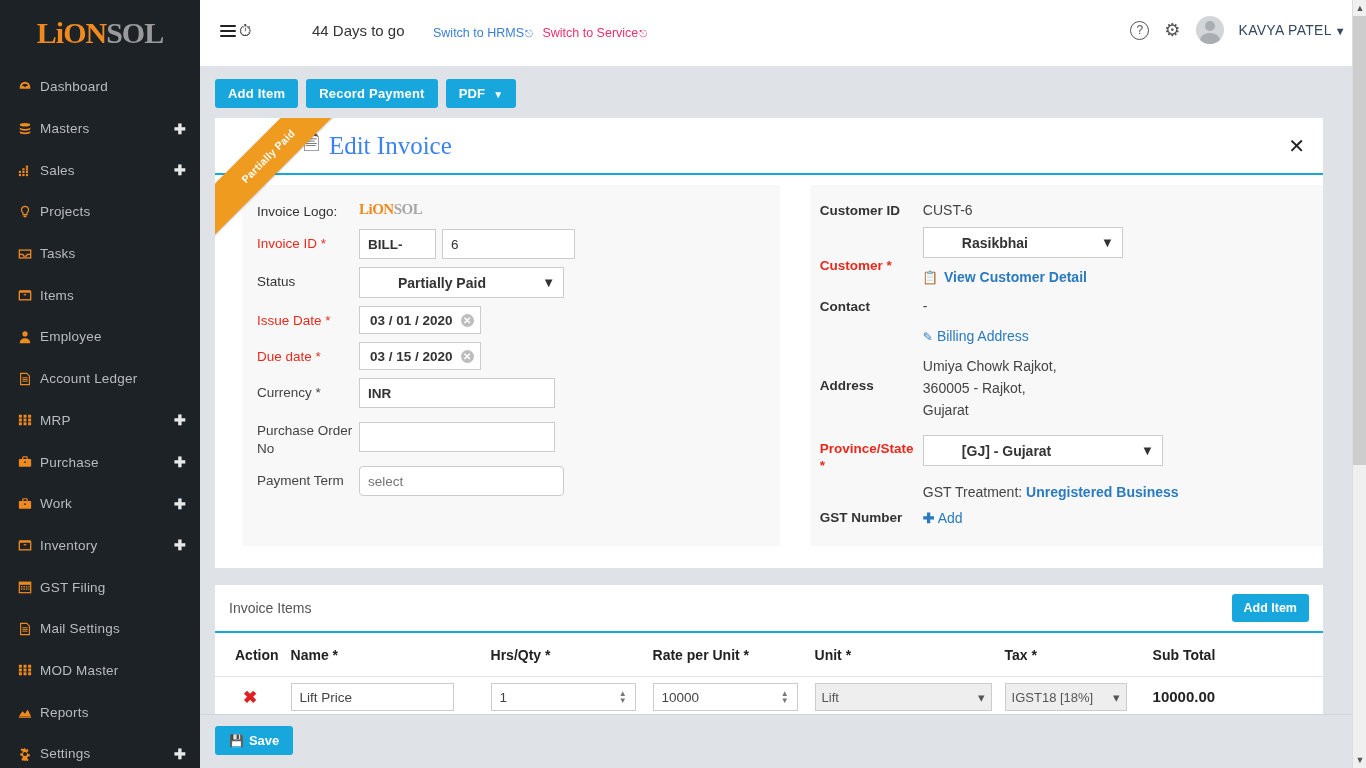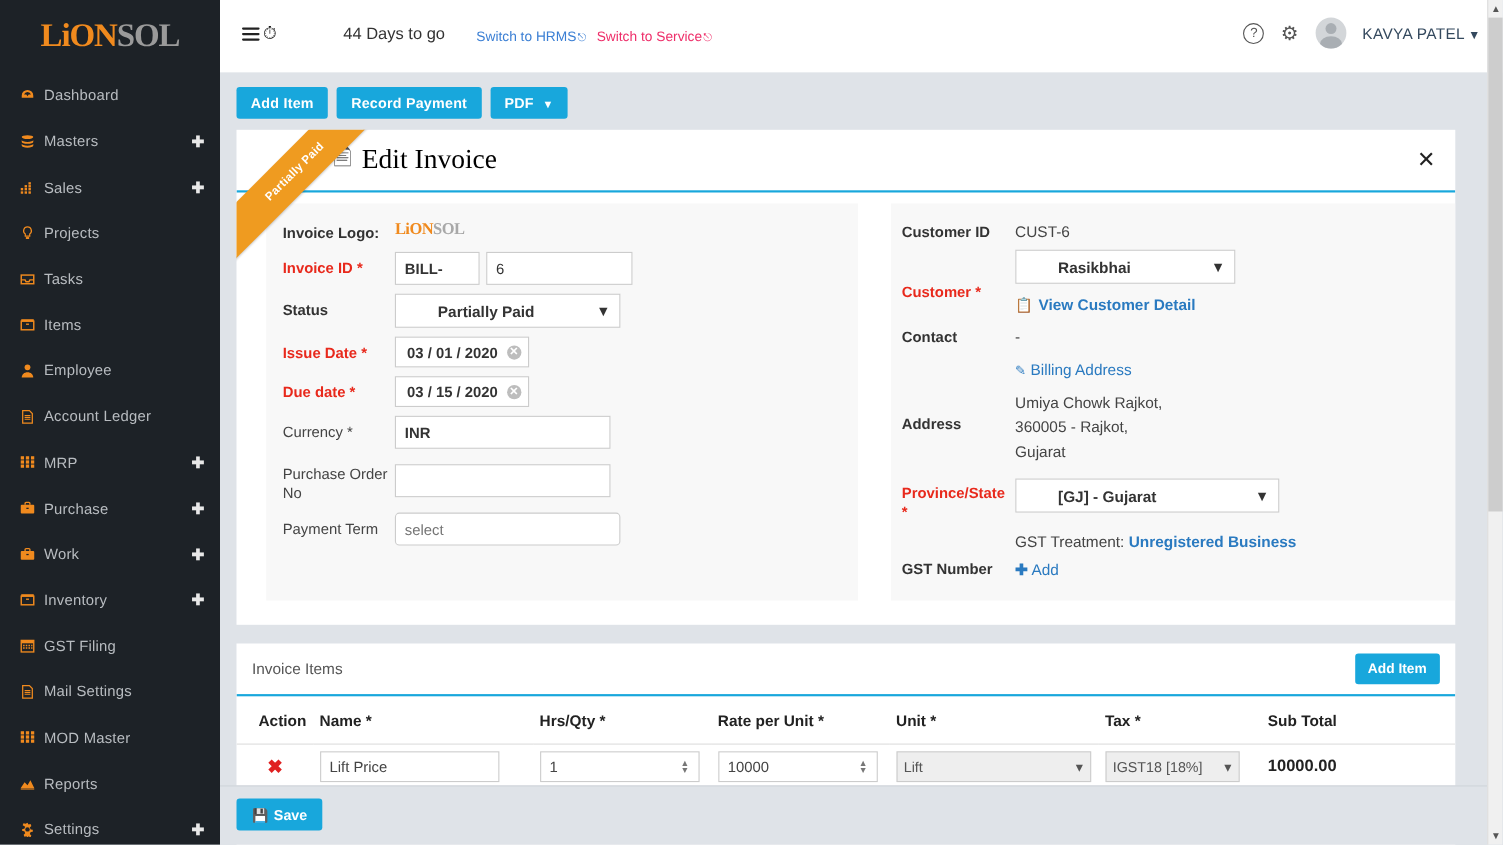--- a/index.html
+++ b/index.html
@@ -124,37 +124,37 @@
     display: flex; align-items: center; justify-content: center;
     letter-spacing: .3px;
     box-shadow: 0 1px 2px rgba(0,0,0,.2);
   }
   #card-head {
     height: 57px; border-bottom: 2px solid #18a7dc;
     display: flex; align-items: center; padding-left: 88px; position: relative;
   }
   #card-title {
     font-family: "Liberation Serif", serif;
-    font-size: 25px; color: #000000; font-weight: normal;
+    font-size: 25px; color: #3b82f6; font-weight: normal;
   }
   .doc-ico { margin-right: 9px; color: #555; font-size: 21px; }
   #close-x {
     position: absolute; right: 18px; top: 18px;
     font-size: 20px; color: #222; cursor: pointer; line-height: 1; font-weight: 300;
   }
   #card-body { display: flex; padding: 0; }
 
   
   #left-panel {
     width: 545px; margin: 10px 0 0 27px; background: #f8f8f8;
     padding: 12px 0 16px 0;
   }
   .frow { display: flex; align-items: flex-start; margin-bottom: 8px; padding-left: 15px; }
   .flabel {
-    width: 102px; font-size: 13.5px; color: #333; font-weight: bold;
+    width: 102px; font-size: 13.5px; color: #333; font-weight: normal;
     line-height: 18px; padding-top: 6px; flex: 0 0 102px;
   }
   .flabel.req { color: #e8291c; }
   .flabel.norm { font-weight: normal; color: #444; }
   .fctl { flex: 1; }
   .inp {
     height: 30px; border: 1px solid #ccc; background: #fff;
     font-family: "Liberation Sans", sans-serif;
     font-size: 13.5px; color: #333; padding: 0 8px; outline: none;
   }

